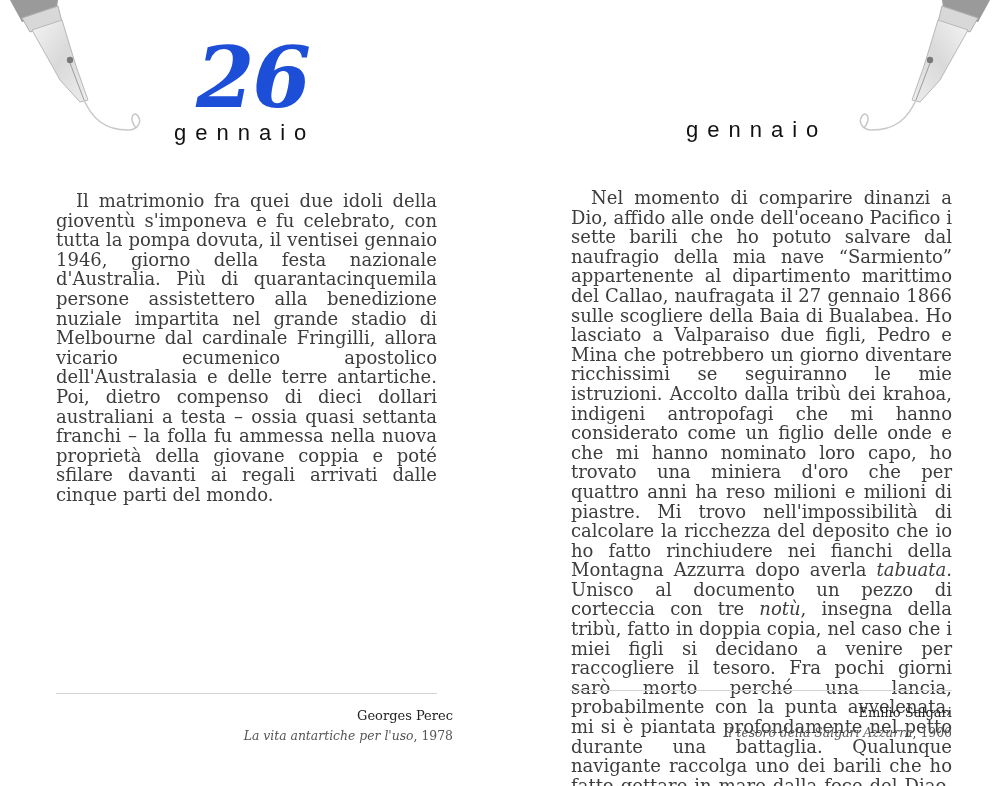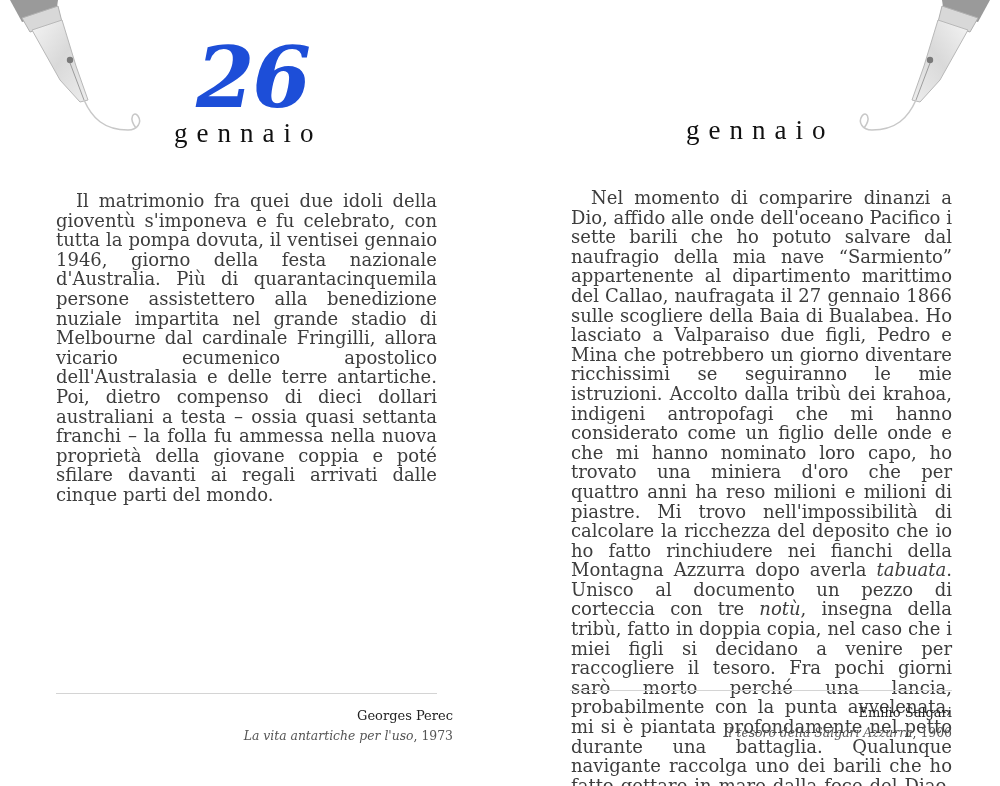--- a/index.html
+++ b/index.html
@@ -37,22 +37,22 @@
       font-family: "DejaVu Serif", "Liberation Serif", serif;
       font-weight: bold;
       font-style: italic;
       font-size: 84px;
       line-height: 84px;
       color: #1d4ed8;
       letter-spacing: -2px;
     }
     .month {
       position: absolute;
-      font-family: Liberation Serif, serif;
-      font-size: 27px;
+      font-family: Liberation Sans, sans-serif;
+      font-size: 22px;
       line-height: 30px;
       color: #111111;
       letter-spacing: 9px;
     }
     .page-left .day-number { left: 196px; top: 36px; }
     .page-left .month { left: 174px; top: 118px; }
     .page-right .day-number { left: 218px; top: 30px; }
     .page-right .month { left: 186px; top: 115px; }
 
     .body-text {
@@ -124,21 +124,21 @@
 
   <div class="day-number">26</div>
   <div class="month">gennaio</div>
 
   <p class="body-text"><span class="indent"></span><span>Il matrimonio fra quei due idoli della gioventù s'imponeva e fu celebrato, con tutta la pompa dovuta, il ventisei gennaio 1946, giorno della festa nazionale d'Australia. Più di quaranta­cinquemila persone assistettero alla benedizione nuziale im­partita nel grande stadio di Melbourne dal cardinale Fringilli, allora vicario ecumenico apostolico dell'Australasia e delle terre antartiche. Poi, dietro compenso di dieci dollari austra­liani a testa – ossia quasi settanta franchi – la folla fu ammessa nella nuova proprietà della giovane coppia e poté sfilare da­vanti ai regali arrivati dalle cinque parti del mondo.</span></p>
 
   <div class="divider"></div>
 
   <div class="attribution">
     <span class="author">Georges Perec</span>
-    <span class="source"><em>La vita antartiche per l'uso</em><span>, 1973</span></span>
+    <span class="source"><em>La vita antartiche per l'uso</em><span>, 1978</span></span>
   </div>
 </div>
 
 <div class="page page-right">
   <svg class="pen" viewBox="0 0 150 150">
     <defs>
       <linearGradient id="nibR" x1="0" y1="0" x2="1" y2="1">
         <stop offset="0" stop-color="#f4f4f4"></stop>
         <stop offset="0.5" stop-color="#d9d9d9"></stop>
         <stop offset="1" stop-color="#ededed"></stop>

